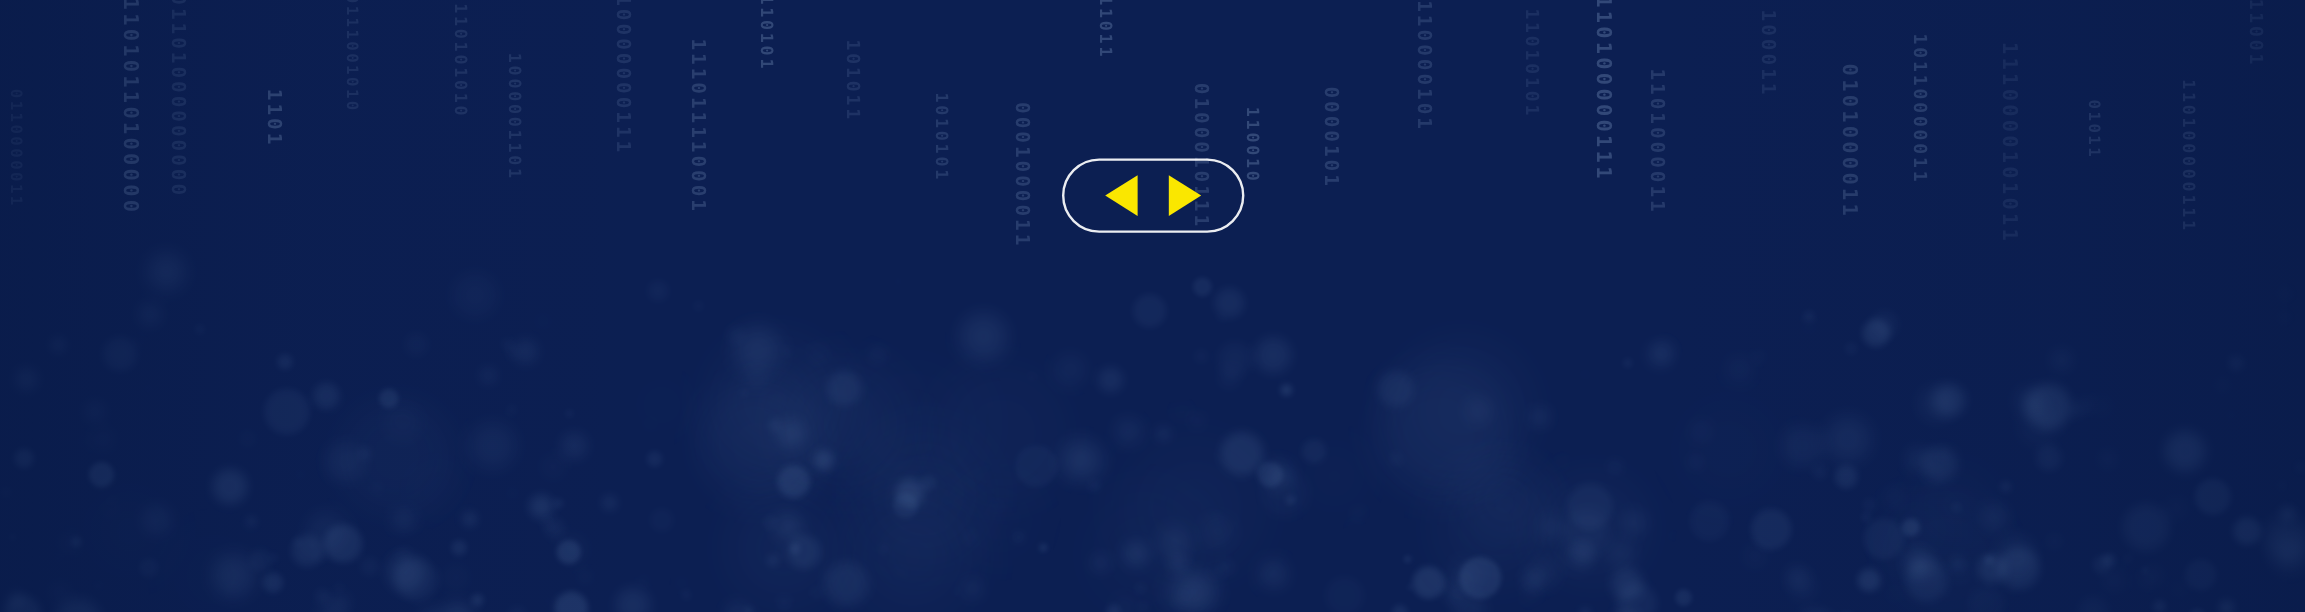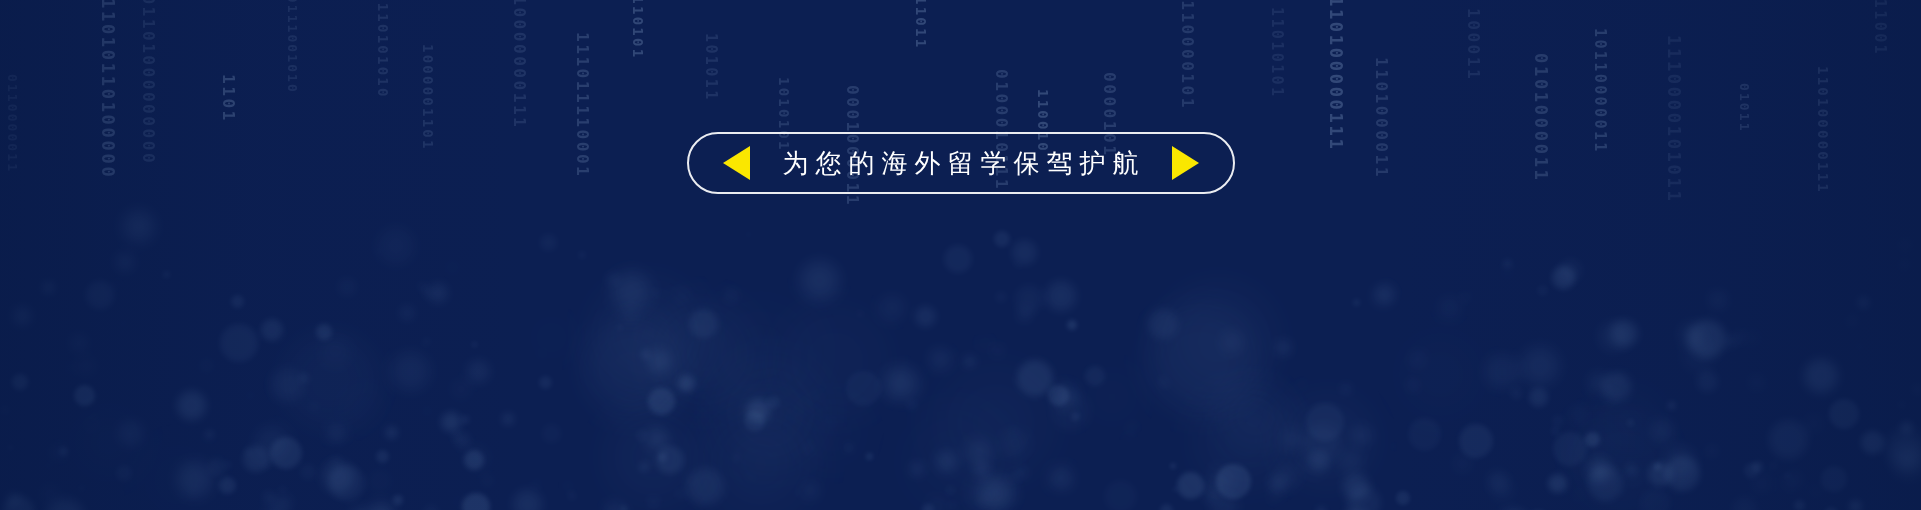--- a/index.html
+++ b/index.html
@@ -510,18 +510,17 @@
     </div>
 
   <div class="vignette"></div>
 
   <div class="content">
 
 
 
     <div class="cta">
       <span class="tri tri-left"></span>
-      <span class="cta-label">为您的海外留学保驾护航</span>
       <span class="tri tri-right"></span>
     </div>
 
   </div>
 </div>
 
 </body></html>

